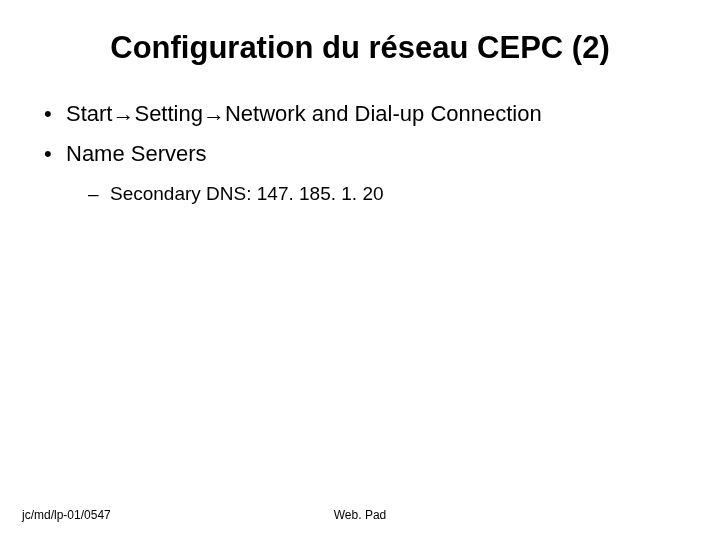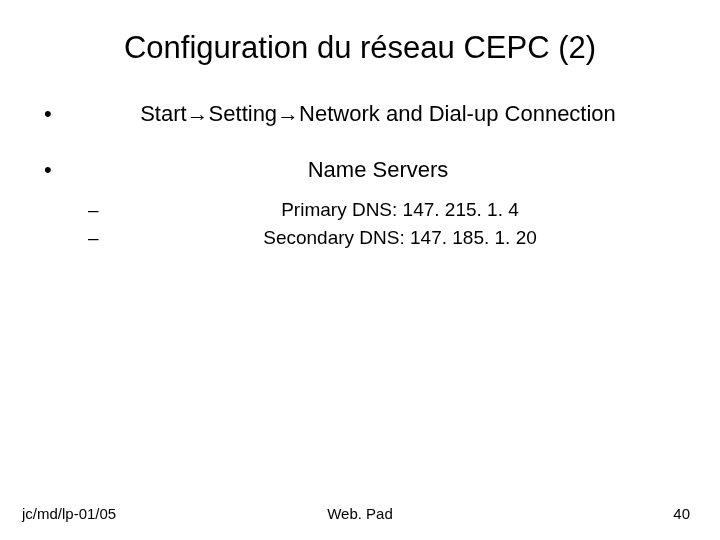--- a/index.html
+++ b/index.html
@@ -9,25 +9,24 @@
     background: #fff;
     color: #000;
     position: relative;
     padding: 24px 30px 0 30px;
   }
   .title {
     font-size: 31px;
     text-align: center;
     margin-top: 6px;
     margin-bottom: 32px;
-    font-weight: 400;
+    font-weight: 700;
   }
   .content {
     padding-left: 8px;
-    text-align: center;
   }
   ul.level1 {
     list-style: none;
     padding-left: 0;
   }
   ul.level1 > li {
     font-size: 22px;
     line-height: 1.45;
     padding-left: 28px;
     position: relative;
@@ -51,53 +50,51 @@
     line-height: 1.5;
     padding-left: 26px;
     position: relative;
   }
   ul.level2 > li::before {
     content: "–";
     position: absolute;
     left: 4px;
     top: 0;
   }
-  .spacer-before-name-servers { margin-top: 24px; }
+  .spacer-before-name-servers { margin-top: 8px; }
   .footer {
     position: absolute;
     bottom: 18px;
     left: 0;
     right: 0;
     padding: 0 30px 0 22px;
     display: flex;
-    justify-content: space-between;
     align-items: baseline;
-    font-size: 15px;
+    font-size: 12px;
   }
   .footer .center {
     position: absolute;
     left: 50%;
     transform: translateX(-50%);
   }
 </style>
 </head>
 <body>
 
 <h1 class="title">Configuration du réseau CEPC (2)</h1>
 
 <div class="content">
   <ul class="level1">
     <li>Start→Setting→Network and Dial-up Connection</li>
     <li class="spacer-before-name-servers">
       <span>Name Servers</span>
       <ul class="level2">
-        <li>Primary DNS:  147. 215. 1. 4</li>
         <li>Secondary DNS: 147. 185. 1. 20</li>
       </ul>
     </li>
   </ul>
 </div>
 
 <div class="footer">
   <span>jc/md/lp-01/05</span>
   <span class="center">Web. Pad</span>
-  <span>40</span>
+  <span>47</span>
 </div>
 
 </body></html>

